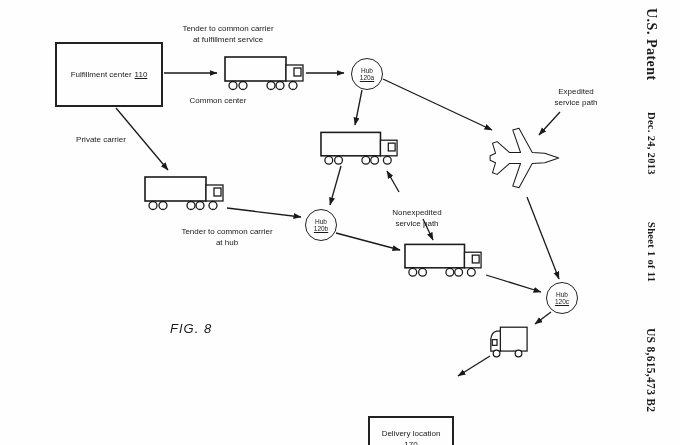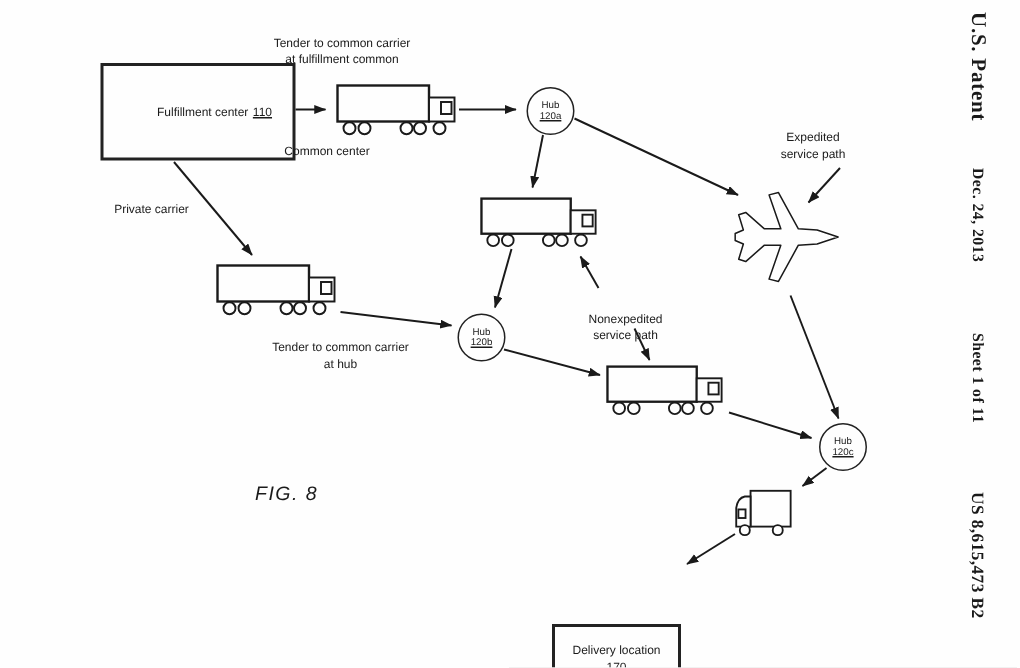--- a/index.html
+++ b/index.html
@@ -64,21 +64,21 @@
     <line class="ln" x1="341" y1="166" x2="330" y2="205" marker-end="url(#ah)"></line>
     <line class="ln" x1="336" y1="233" x2="400" y2="250" marker-end="url(#ah)"></line>
     <line class="ln" x1="399" y1="192" x2="387" y2="171" marker-end="url(#ah)"></line>
     <line class="ln" x1="423" y1="219" x2="433" y2="240" marker-end="url(#ah)"></line>
     <line class="ln" x1="486" y1="275" x2="541" y2="292" marker-end="url(#ah)"></line>
     <line class="ln" x1="527" y1="197" x2="559" y2="279" marker-end="url(#ah)"></line>
     <line class="ln" x1="551" y1="312" x2="535" y2="324" marker-end="url(#ah)"></line>
     <line class="ln" x1="490" y1="356" x2="458" y2="376" marker-end="url(#ah)"></line>
   </svg>
 
-  <div class="node-box" style="left:67px;top:42px;width:104px;height:61px;padding-left:22px;">
+  <div class="node-box" style="left:55px;top:42px;width:104px;height:61px;">
     <div>
       <span>Fulfillment center</span><span class="ref ref-gap">110</span>
     </div>
   </div>
 
   <div class="node-box" style="left:368px;top:380px;width:82px;height:42px;margin-top:36px;">
     <div>Delivery location</div>
     <div class="ref">170</div>
   </div>
 
@@ -157,33 +157,33 @@
   <svg class="icon" style="left:487px;top:326px;" width="42" height="32" viewBox="0 0 44 33">
     <rect class="shape-thin" x="14" y="1" width="28" height="25"></rect>
     <path class="shape-thin" d="M14 5 L10 5 Q5 6 4 13 L4 26 L14 26 Z"></path>
     <rect class="shape-thin" x="5.5" y="14" width="5" height="6"></rect>
     <circle class="shape-thin" cx="10" cy="28.5" r="3.5"></circle>
     <circle class="shape-thin" cx="33" cy="28.5" r="3.5"></circle>
   </svg>
 
   <div class="lbl" style="left:228px;top:24px;">
     <div>Tender to common carrier</div>
-    <div>at fulfillment common</div>
+    <div>at fulfillment service</div>
   </div>
 
   <div class="lbl" style="left:218px;top:96px;">Common center</div>
 
   <div class="lbl" style="left:101px;top:135px;text-align:center;">Private carrier</div>
 
   <div class="lbl" style="left:227px;top:227px;">
     <div>Tender to common carrier</div>
     <div>at hub</div>
   </div>
 
-  <div class="lbl" style="left:542px;top:87px;">
+  <div class="lbl" style="left:576px;top:87px;">
     <div>Expedited</div>
     <div>service path</div>
   </div>
 
   <div class="lbl" style="left:417px;top:208px;">
     <div>Nonexpedited</div>
     <div>service path</div>
   </div>
 
   <div class="fig-caption">FIG. 8</div>

